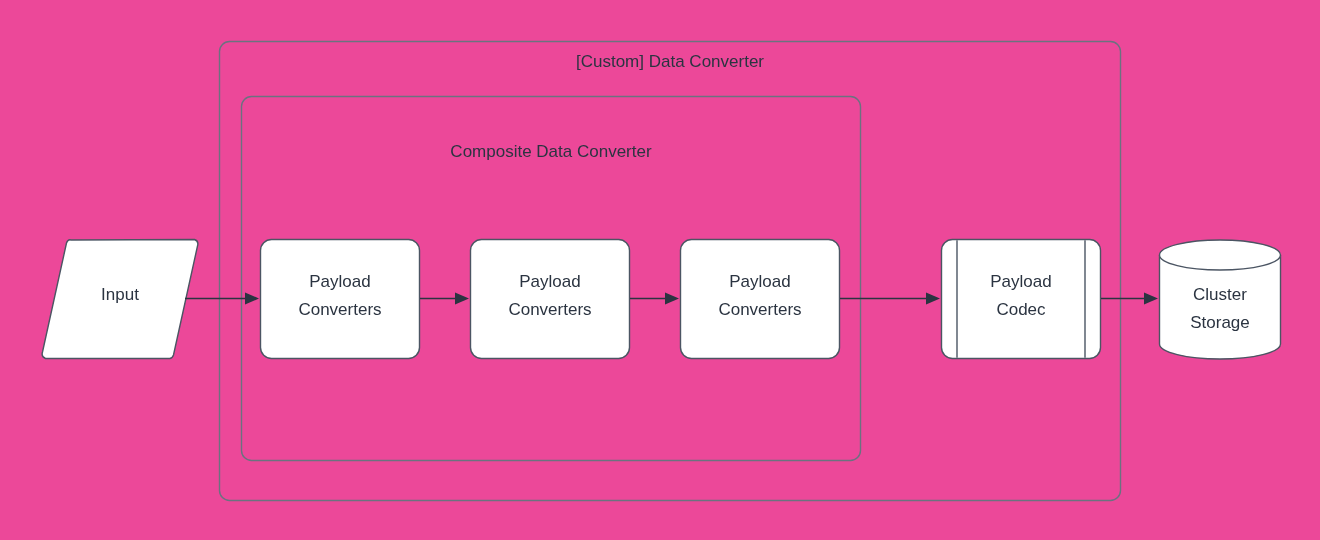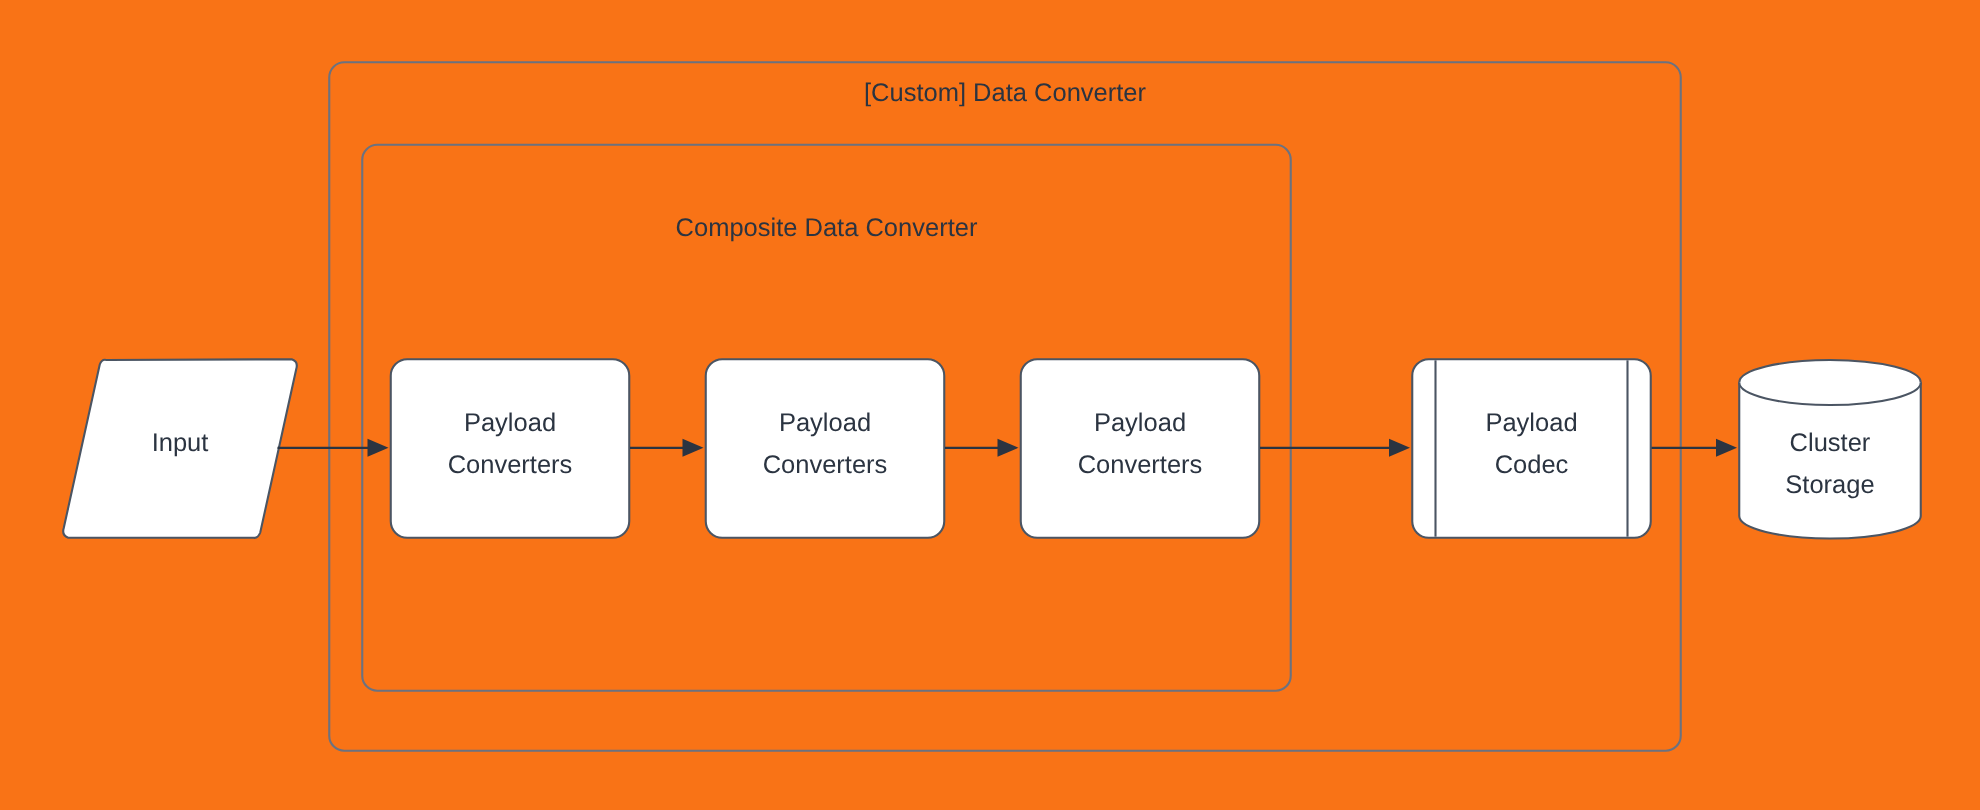--- a/index.html
+++ b/index.html
@@ -7,21 +7,21 @@
     padding: 0;
     background: #ffffff;
   }
   body {
     font-family: "Liberation Sans", sans-serif;
   }
   #canvas {
     position: relative;
     width: 1320px;
     height: 540px;
-    background: #f97316;
+    background: #ec4899;
     overflow: hidden;
   }
   #diagram-svg {
     position: absolute;
     left: 0;
     top: 0;
     width: 1320px;
     height: 540px;
   }
   .shape-outline {

